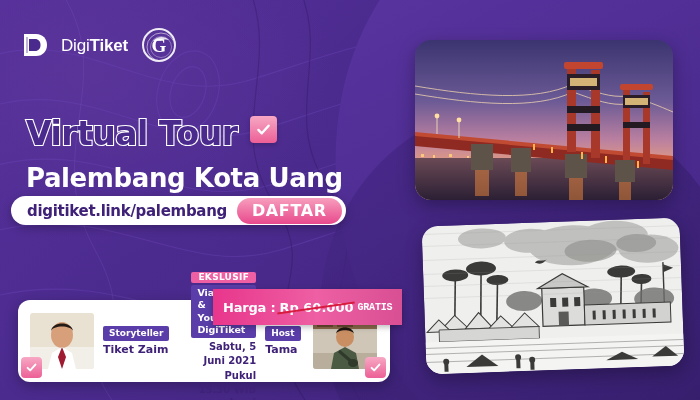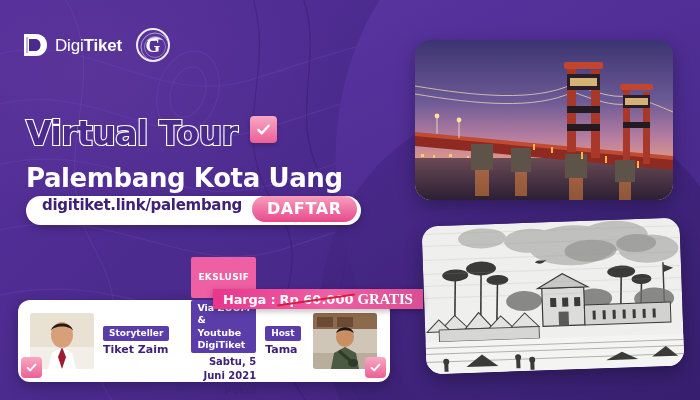--- a/index.html
+++ b/index.html
@@ -22,21 +22,21 @@
     position:absolute;right:-70px;top:-90px;width:430px;height:580px;
     background:linear-gradient(160deg,#5b36a3 0%,#4a2a8d 55%,#3c2175 100%);
     border-radius:50% 42% 46% 54%/48% 52% 44% 56%;
     transform:rotate(-8deg);
   }
   .dark-arc{position:absolute;right:-40px;bottom:-120px;width:420px;height:420px;
     border-radius:50%;background:linear-gradient(140deg,#48288a,#2f1a60);opacity:.75;}
 
   
   .logo-row{position:absolute;left:22px;top:28px;display:flex;align-items:center;gap:14px;}
-  .dt-logo{display:flex;align-items:center;gap:7px;}
+  .dt-logo{display:flex;align-items:center;gap:13px;}
   .dt-mark{width:26px;height:26px;position:relative;}
   .dt-word{color:#fff;font-size:17px;font-weight:700;letter-spacing:-.2px;line-height:1;}
   .dt-word .light{font-weight:400;}
   .emblem{width:34px;height:34px;border-radius:50%;
     border:2px solid rgba(255,255,255,.9);
     display:flex;align-items:center;justify-content:center;position:relative;overflow:hidden;}
   .emblem-inner{color:#fff;font-size:19px;font-weight:700;font-family:"Liberation Serif",serif;line-height:1;}
 
   
   .headline{position:absolute;left:26px;top:108px;width:360px;}
@@ -51,43 +51,43 @@
   }
   .check-box{width:27px;height:27px;border-radius:4px;
     background:linear-gradient(180deg,#f7a8c4 0%,#ec5f96 100%);
     display:flex;align-items:center;justify-content:center;flex:0 0 auto;
     box-shadow:0 2px 5px rgba(0,0,0,.2);}
   .check-box svg{width:17px;height:17px;}
   .title-solid{margin-top:15px;color:#fff;font-size:26px;font-weight:800;
     letter-spacing:-.4px;line-height:1;font-family:"DejaVu Sans",sans-serif;}
 
   
-  .url-pill{position:absolute;left:26px;top:196px;height:29px;
-    background:#fff;border-radius:16px;display:flex;align-items:flex-start;
+  .url-pill{position:absolute;left:11px;top:196px;height:29px;
+    background:#fff;border-radius:16px;display:flex;align-items:center;
     padding:0 4px 0 16px;gap:10px;box-shadow:0 3px 9px rgba(0,0,0,.25);}
   .url-text{color:#3f2278;font-size:15px;font-weight:700;letter-spacing:-.3px;
     font-family:"DejaVu Sans",sans-serif;}
   .daftar{background:linear-gradient(180deg,#f79ebd 0%,#e8498c 100%);
     color:#fff;font-size:16px;font-weight:700;letter-spacing:.6px;
     border-radius:14px;padding:5px 15px;line-height:1;
     font-family:"DejaVu Sans",sans-serif;border:none;cursor:pointer;}
 
   
-  .price-ribbon{position:absolute;left:213px;top:289px;height:20px;z-index:6;
+  .price-ribbon{position:absolute;left:213px;top:289px;height:36px;z-index:6;
     background:linear-gradient(90deg,#e8368c 0%,#ee5fa3 55%,#d94f93 100%);
     display:flex;align-items:center;padding:0 10px;gap:4px;
     box-shadow:0 2px 6px rgba(0,0,0,.28);}
   .price-label{color:#fff;font-size:13px;font-weight:800;letter-spacing:-.2px;
     font-family:"DejaVu Sans",sans-serif;}
   .price-old{color:#fff;font-size:13px;font-weight:800;position:relative;
     font-family:"DejaVu Sans",sans-serif;}
   .price-old::after{content:"";position:absolute;left:-2px;right:-2px;top:50%;
     height:2px;background:#d81b3f;transform:rotate(-8deg);}
-  .price-free{color:#fff;font-size:15px;font-weight:800;letter-spacing:-.2px;
-    font-family:Liberation Serif, serif;}
+  .price-free{color:#fff;font-size:10px;font-weight:800;letter-spacing:-.2px;
+    font-family:Liberation Mono, monospace;}
 
   
   .info-card{position:absolute;left:18px;top:300px;width:372px;height:82px;
     background:#fff;border-radius:12px;z-index:5;display:flex;align-items:center;
     box-shadow:0 4px 14px rgba(0,0,0,.28);}
   .person{position:relative;width:64px;height:56px;flex:0 0 auto;margin-left:12px;}
   .photo{width:100%;height:100%;border-radius:3px;overflow:hidden;position:relative;}
   .photo svg{display:block;width:100%;height:100%;}
   .badge-check{position:absolute;width:21px;height:21px;border-radius:4px;
     background:linear-gradient(180deg,#f7a8c4 0%,#ec5f96 100%);
@@ -97,21 +97,21 @@
   .badge-check svg{width:13px;height:13px;}
   .role-col{margin-left:9px;display:flex;flex-direction:column;gap:2px;}
   .role-tag{background:#5a3da8;color:#fff;font-size:9px;font-weight:800;
     padding:2px 6px;border-radius:2px;align-self:flex-start;line-height:1.2;
     font-family:"DejaVu Sans",sans-serif;}
   .role-name{color:#3f2278;font-size:11px;font-weight:800;line-height:1.2;
     font-family:"DejaVu Sans",sans-serif;}
   .divider{width:2px;height:52px;background:#7a5ec2;margin:0 11px;border-radius:1px;}
   .detail-col{display:flex;flex-direction:column;gap:2px;flex:1 1 auto;}
   .ekslusif{background:#ee5fa3;color:#fff;font-size:9px;font-weight:800;
-    padding:15px 7px;border-radius:2px;align-self:flex-start;line-height:1.2;
+    padding:0 7px;border-radius:2px;align-self:flex-start;line-height:1.2;
     letter-spacing:.3px;font-family:"DejaVu Sans",sans-serif;}
   .via-tag{background:#5a3da8;color:#fff;font-size:9.5px;font-weight:800;
     padding:2px 6px;border-radius:2px;align-self:flex-start;line-height:1.3;
     font-family:"DejaVu Sans",sans-serif;}
   .detail-line{color:#3f2278;font-size:10px;font-weight:700;line-height:1.35;
     font-family:"DejaVu Sans",sans-serif;text-align:right;}
   .host-block{display:flex;align-items:center;margin-right:28px;}
 
   
   .photo-card{position:absolute;border-radius:16px;overflow:hidden;

